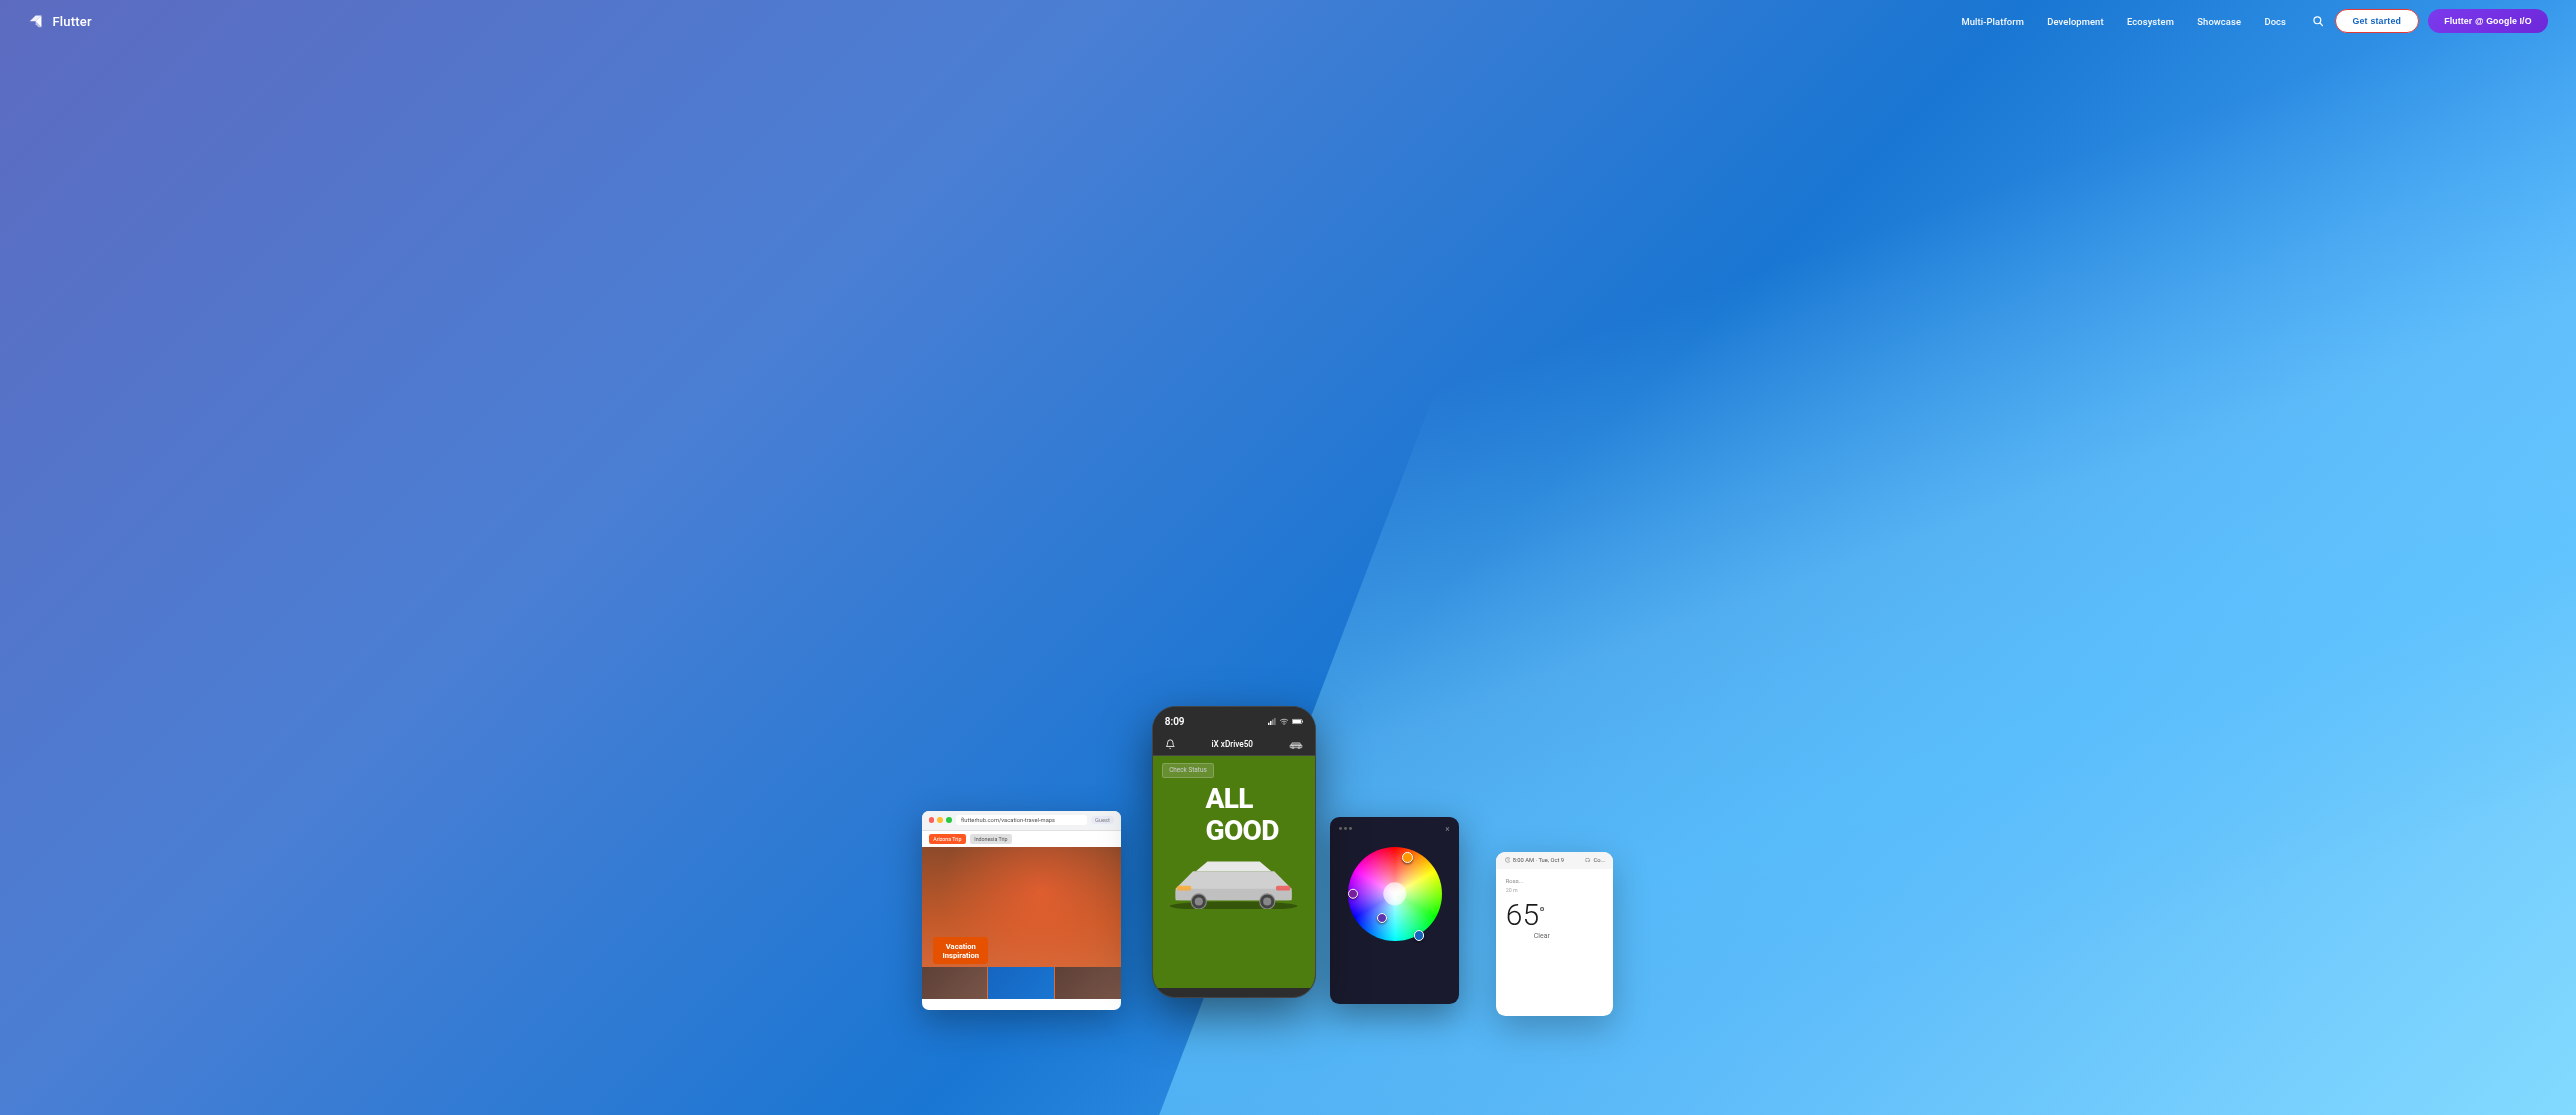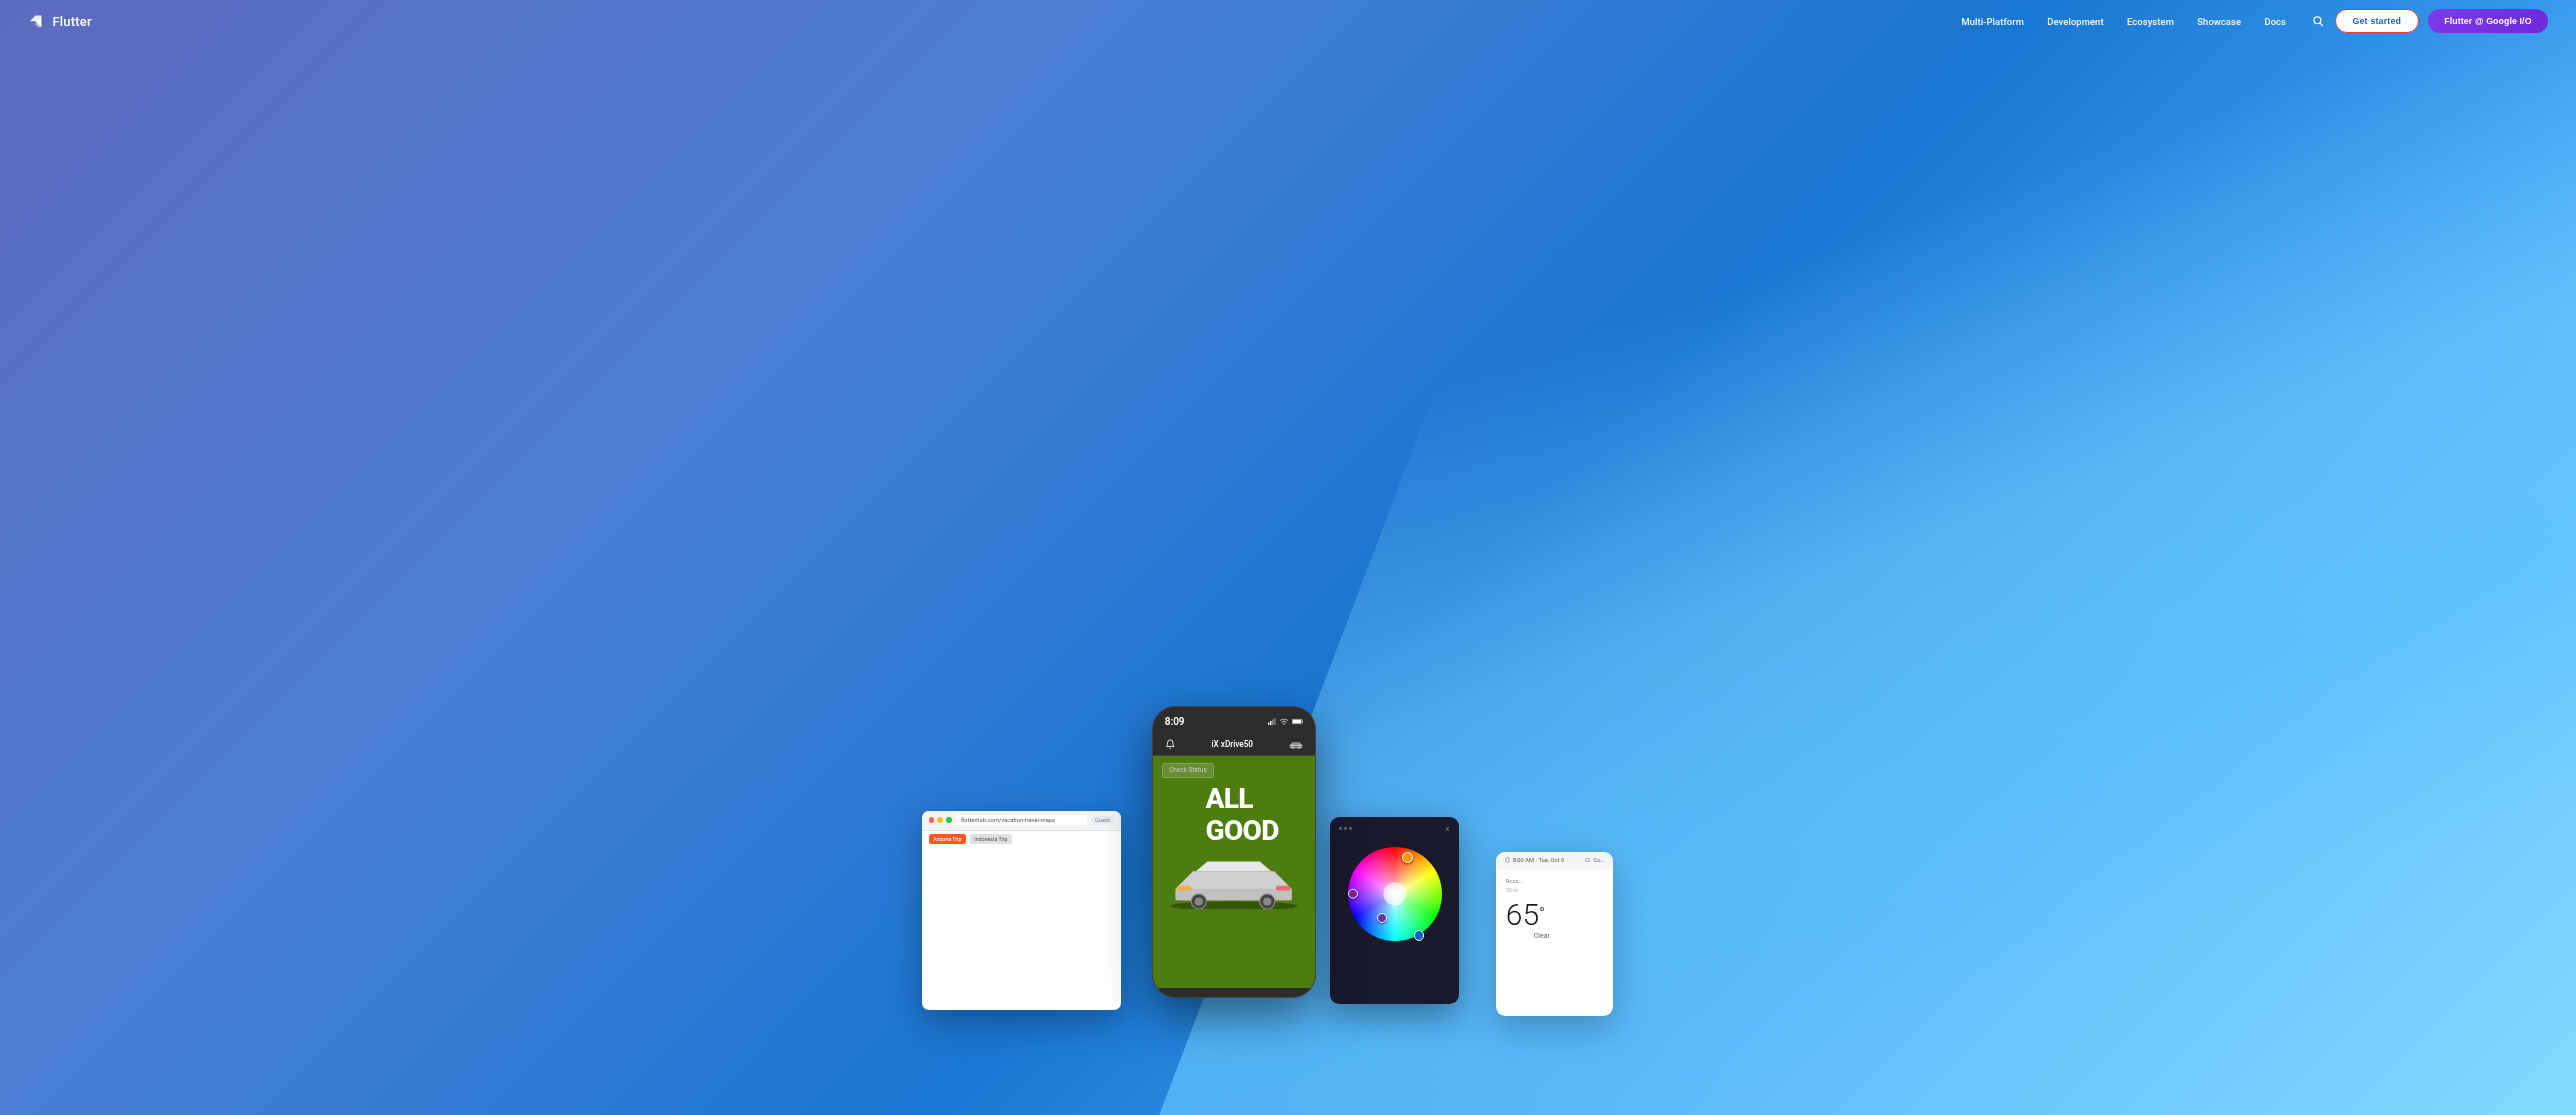--- a/index.html
+++ b/index.html
@@ -586,20 +586,30 @@
           <div class="browser-dot dot-red"></div>
           <div class="browser-dot dot-yellow"></div>
           <div class="browser-dot dot-green"></div>
         </div>
         <div class="browser-url">flutterhub.com/vacation-travel-maps</div>
         <div class="browser-guest">Guest</div>
       </div>
       <div class="browser-tabs">
         <div class="browser-tab active">Arizona Trip</div>
         <div class="browser-tab inactive">Indonesia Trip</div>
+      </div>
+      <div class="browser-content">
+        <div class="vacation-badge">
+          <span>Vacation<br>Inspiration</span>
+        </div>
+        <div class="browser-bottom-images">
+          <div class="mini-img"></div>
+          <div class="mini-img"></div>
+          <div class="mini-img"></div>
+        </div>
       </div>
     </div>
 
     <div class="phone-device">
       <div class="phone-statusbar">
         <span class="phone-time">8:09</span>
         <div class="phone-icons">
           <svg width="8.2" height="7" viewBox="0 0 14 12">
             <rect x="0" y="8" width="2.5" height="4" fill="white"></rect>
             <rect x="3.5" y="5" width="2.5" height="7" fill="white"></rect>

